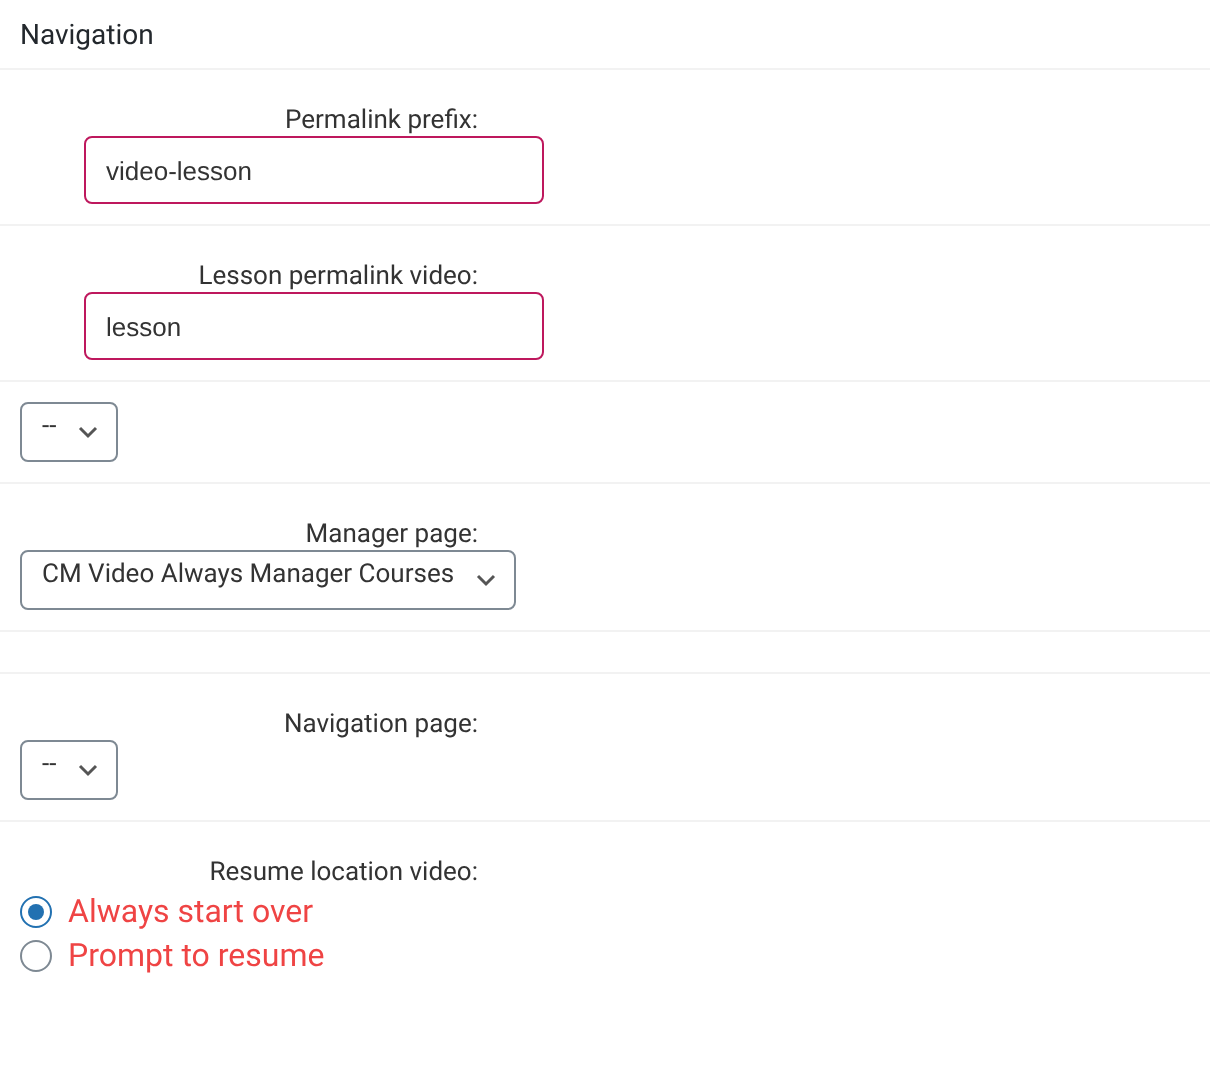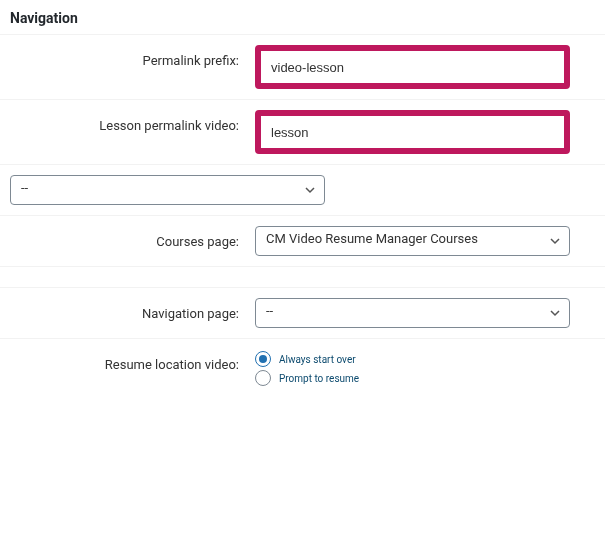--- a/index.html
+++ b/index.html
@@ -4,53 +4,55 @@
 <style>
 * { box-sizing: border-box; margin: 0; padding: 0; }
 body {
   font-family: -apple-system, BlinkMacSystemFont, "Segoe UI", Roboto, sans-serif;
   font-size: 13px;
   color: #444;
   background: #fff;
   width: 605px;
 }
 .section-title {
-  font-weight: 700;
+  font-weight: 400;
   font-size: 14px;
   color: #23282d;
   padding: 10px 10px 8px 10px;
 }
 .form-row {
   display: flex;
   align-items: flex-start;
   padding: 10px 10px;
   border-top: 1px solid #f2f2f2;
+  flex-direction: column;
 }
 .form-label {
   width: 245px;
   text-align: right;
   padding-right: 16px;
   padding-top: 8px;
   color: #333;
   font-size: 13px;
 }
 .form-control {
   flex: 1;
   padding-right: 10px;
 }
 .text-input {
   width: 100%;
   max-width: 315px;
   height: 34px;
-  border: 6px solid #be185d;
+  border: 1px solid #be185d;
   border-radius: 4px;
   padding: 16px 10px;
   font-size: 13px;
   color: #333;
   background: #fff;
+  margin-left: 32px;
 }
 .select-wrap {
   position: relative;
   width: 100%;
   max-width: 315px;
 }
 .select {
   width: 100%;
   height: 30px;
   border: 1px solid #7e8993;
@@ -103,22 +105,22 @@
   height: 8px;
   background: #2271b1;
   border-radius: 50%;
   top: 3px;
   left: 3px;
 }
 .radio-input.checked {
   border-color: #2271b1;
 }
 .radio-label {
-  font-size: 10px;
-  color: #0c4a6e;
+  font-size: 16px;
+  color: #ef4444;
 }
 </style>
 </head>
 <body>
 
 <div class="section-title">Navigation</div>
 
 <div class="form-row">
   <div class="form-label">Permalink prefix:</div>
   <div class="form-control">
@@ -140,24 +142,24 @@
       <span class="select-chevron">
         <svg viewBox="0 0 12 12">
             <path d="M2 4 L6 8 L10 4" fill="none" stroke="#555" stroke-width="1.5"></path>
           </svg>
       </span>
     </div>
   </div>
 </div>
 
 <div class="form-row">
-  <div class="form-label">Courses page:</div>
+  <div class="form-label">Manager page:</div>
   <div class="form-control">
     <div class="select-wrap">
-      <div class="select">CM Video Resume Manager Courses</div>
+      <div class="select">CM Video Always Manager Courses</div>
       <span class="select-chevron">
         <svg viewBox="0 0 12 12">
             <path d="M2 4 L6 8 L10 4" fill="none" stroke="#555" stroke-width="1.5"></path>
           </svg>
       </span>
     </div>
   </div>
 </div>
 
 <div class="form-row">

